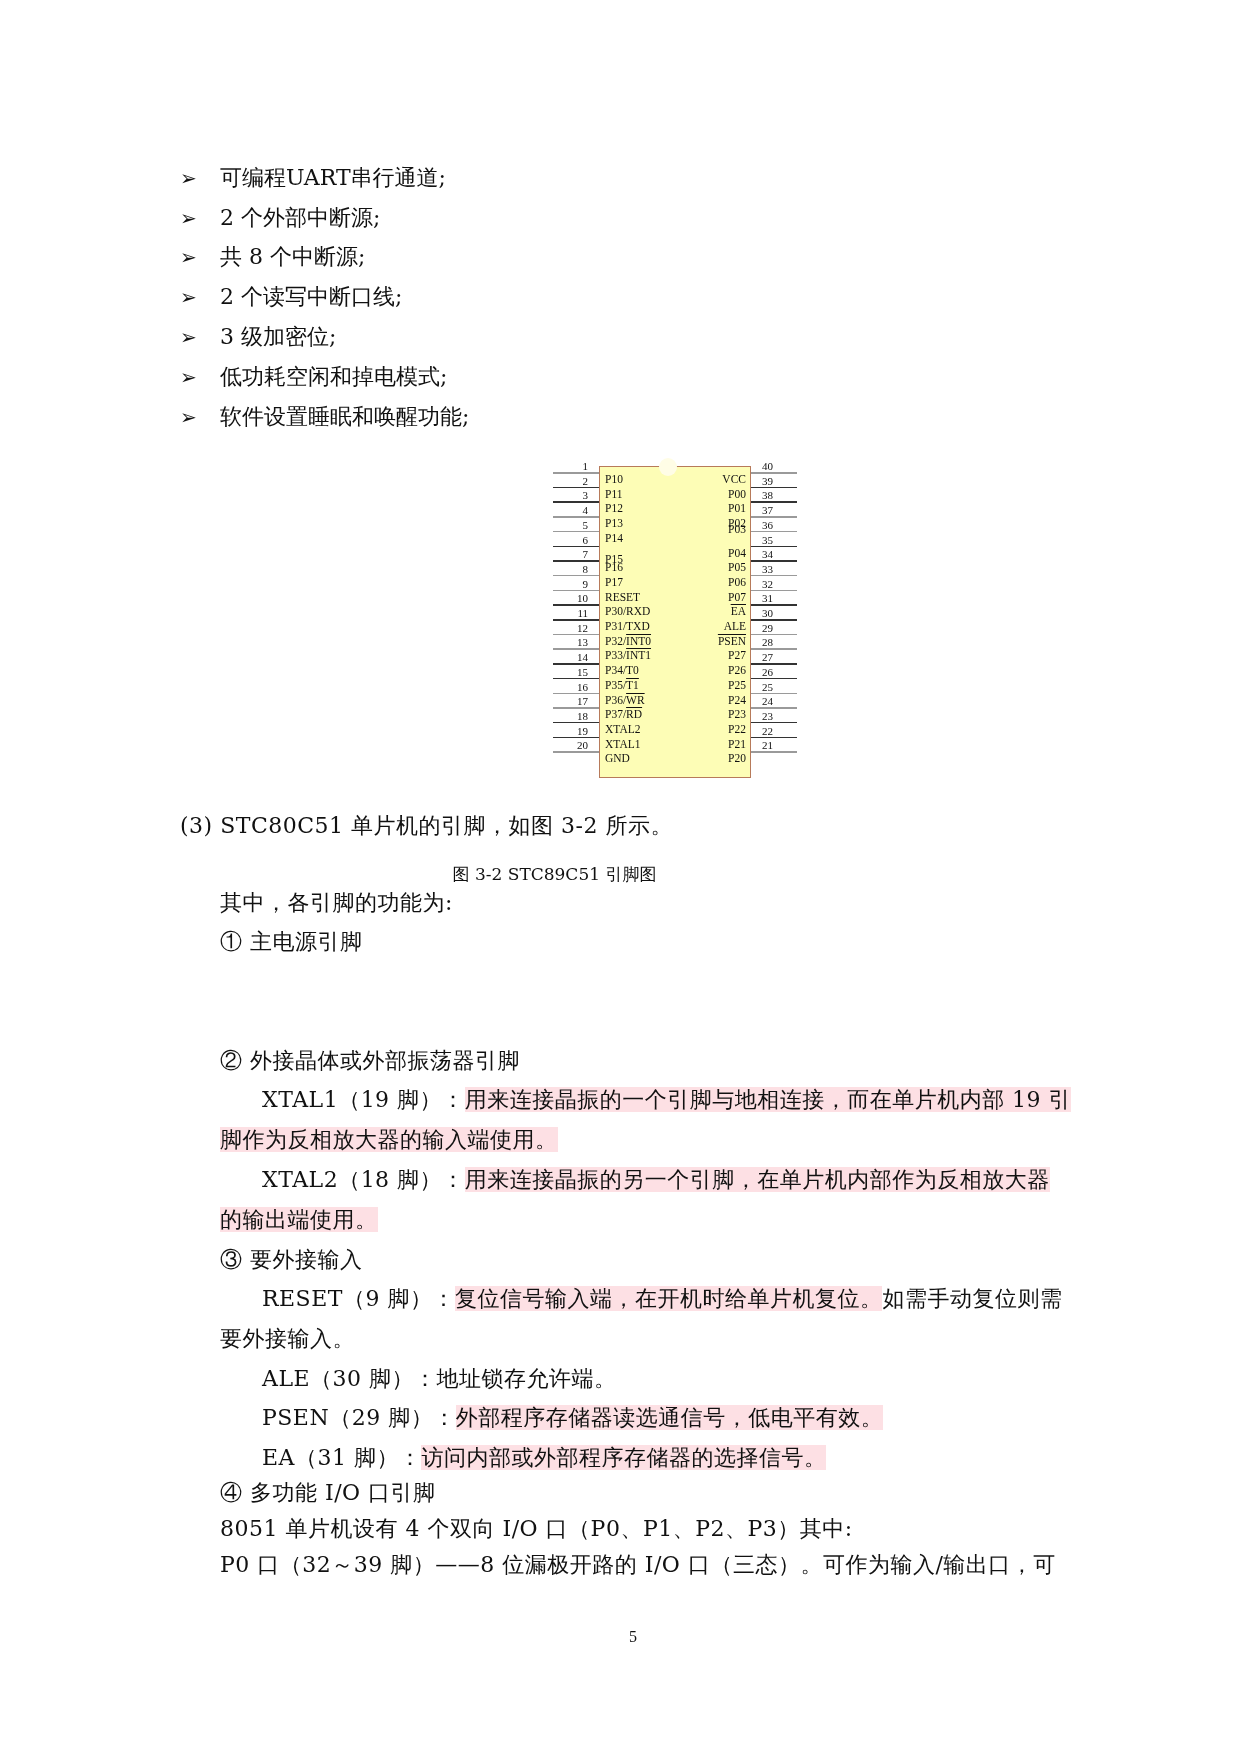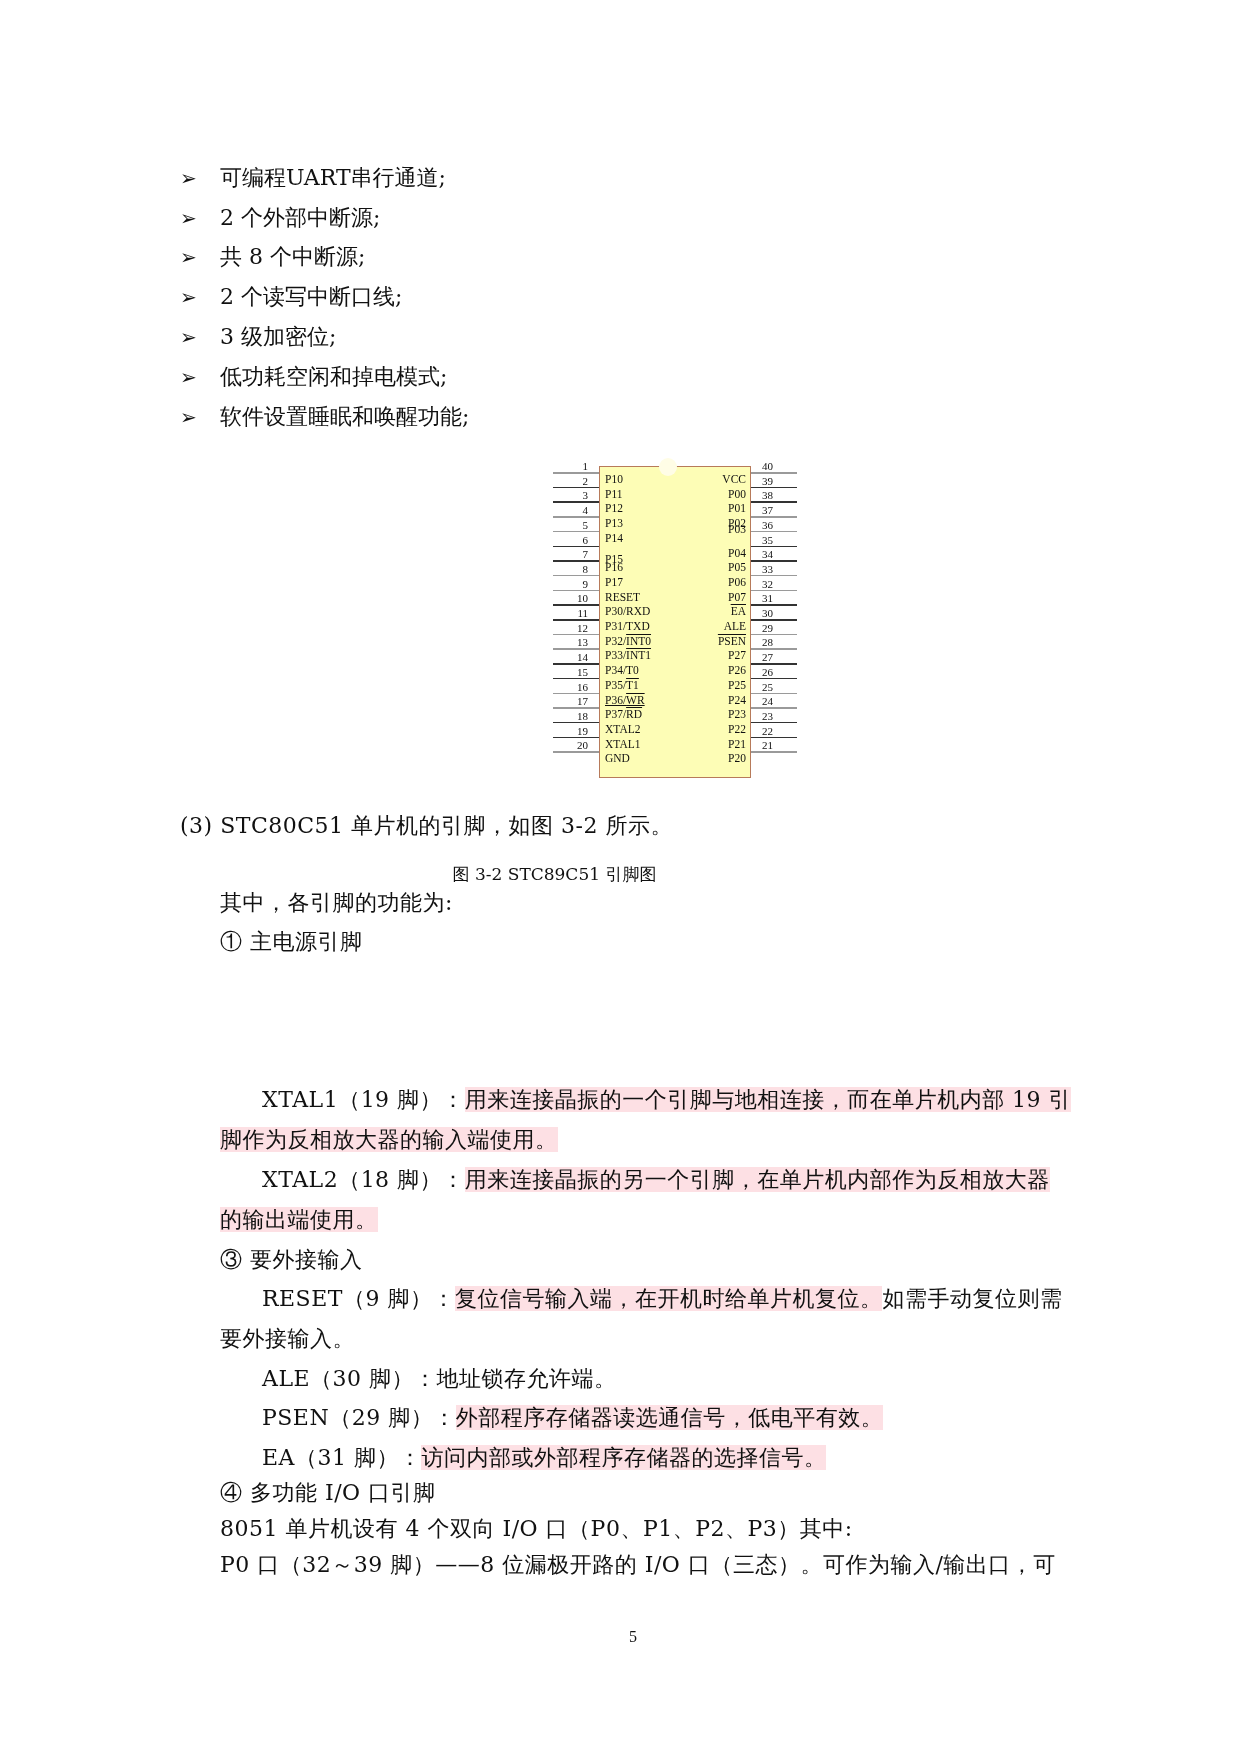--- a/index.html
+++ b/index.html
@@ -83,21 +83,21 @@
       <div class="pin-num" style="right: 212px; top: 176.4px; text-align: right;">13</div>
       <div class="pin-lab" style="left: 65px; top: 189.4px;"><span>P33/</span><span class="ob">INT1</span></div>
       <div class="pin-line" style="left: 13px; width: 46px; top: 203.1px; background: rgb(51, 51, 51);"></div>
       <div class="pin-num" style="right: 212px; top: 191.1px; text-align: right;">14</div>
       <div class="pin-lab" style="left: 65px; top: 204.1px;">P34/T0</div>
       <div class="pin-line" style="left: 13px; width: 46px; top: 217.8px; background: rgb(51, 51, 51);"></div>
       <div class="pin-num" style="right: 212px; top: 205.8px; text-align: right;">15</div>
       <div class="pin-lab" style="left: 65px; top: 218.8px;"><span>P35/</span><span class="ob">T1</span></div>
       <div class="pin-line" style="left: 13px; width: 46px; top: 232.5px; background: rgb(154, 154, 154);"></div>
       <div class="pin-num" style="right: 212px; top: 220.5px; text-align: right;">16</div>
-      <div class="pin-lab" style="left: 65px; top: 233.5px; text-decoration: underline;"><span>P36/</span><span class="ob">WR</span></div>
+      <div class="pin-lab" style="left: 65px; top: 233.5px;"><span>P36/</span><span class="ob">WR</span></div>
       <div class="pin-line" style="left: 13px; width: 46px; top: 247.2px; background: rgb(154, 154, 154);"></div>
       <div class="pin-num" style="right: 212px; top: 235.2px; text-align: right;">17</div>
       <div class="pin-lab" style="left: 65px; top: 248.2px;"><span>P37/</span><span class="ob">RD</span></div>
       <div class="pin-line" style="left: 13px; width: 46px; top: 261.9px; background: rgb(51, 51, 51);"></div>
       <div class="pin-num" style="right: 212px; top: 249.9px; text-align: right;">18</div>
       <div class="pin-lab" style="left: 65px; top: 262.9px;">XTAL2</div>
       <div class="pin-line" style="left: 13px; width: 46px; top: 276.6px; background: rgb(51, 51, 51);"></div>
       <div class="pin-num" style="right: 212px; top: 264.6px; text-align: right;">19</div>
       <div class="pin-lab" style="left: 65px; top: 277.6px;">XTAL1</div>
       <div class="pin-line" style="left: 13px; width: 46px; top: 291.3px; background: rgb(154, 154, 154);"></div>
@@ -165,20 +165,21 @@
       <div class="pin-lab" style="right: 54px; top: 292.3px; text-align: right;">P20</div>
     </div>
 
   <div class="line" style="left:180px; top:811px;">(3) STC80C51 单片机的引脚，如图 3-2 所示。</div>
   <div class="caption"><span>图 3-2  STC89C51 引脚图</span></div>
 
   <div class="line" style="left:220px; top:888px;">其中，各引脚的功能为:</div>
 
   <div class="line" style="left:220px; top:927px;">① 主电源引脚</div>
 
+  <div class="line" style="left:220px; top:1046px;">② 外接晶体或外部振荡器引脚</div>
   <div class="line" style="left:262px; top:1085px;"><span>XTAL1（19 脚）：</span><span class="hl">用来连接晶振的一个引脚与地相连接，而在单片机内部 19 引</span></div>
   <div class="line" style="left:220px; top:1125px;"><span class="hl">脚作为反相放大器的输入端使用。</span></div>
   <div class="line" style="left:262px; top:1165px;"><span>XTAL2（18 脚）：</span><span class="hl">用来连接晶振的另一个引脚，在单片机内部作为反相放大器</span></div>
   <div class="line" style="left:220px; top:1205px;"><span class="hl">的输出端使用。</span></div>
 
   <div class="line" style="left:220px; top:1245px;">③ 要外接输入</div>
   <div class="line" style="left:262px; top:1284px;"><span>RESET（9 脚）：</span><span class="hl">复位信号输入端，在开机时给单片机复位。</span><span>如需手动复位则需</span></div>
   <div class="line" style="left:220px; top:1324px;">要外接输入。</div>
   <div class="line" style="left:262px; top:1364px;">ALE（30 脚）：地址锁存允许端。</div>
   <div class="line" style="left:262px; top:1403px;"><span>PSEN（29 脚）：</span><span class="hl">外部程序存储器读选通信号，低电平有效。</span></div>

